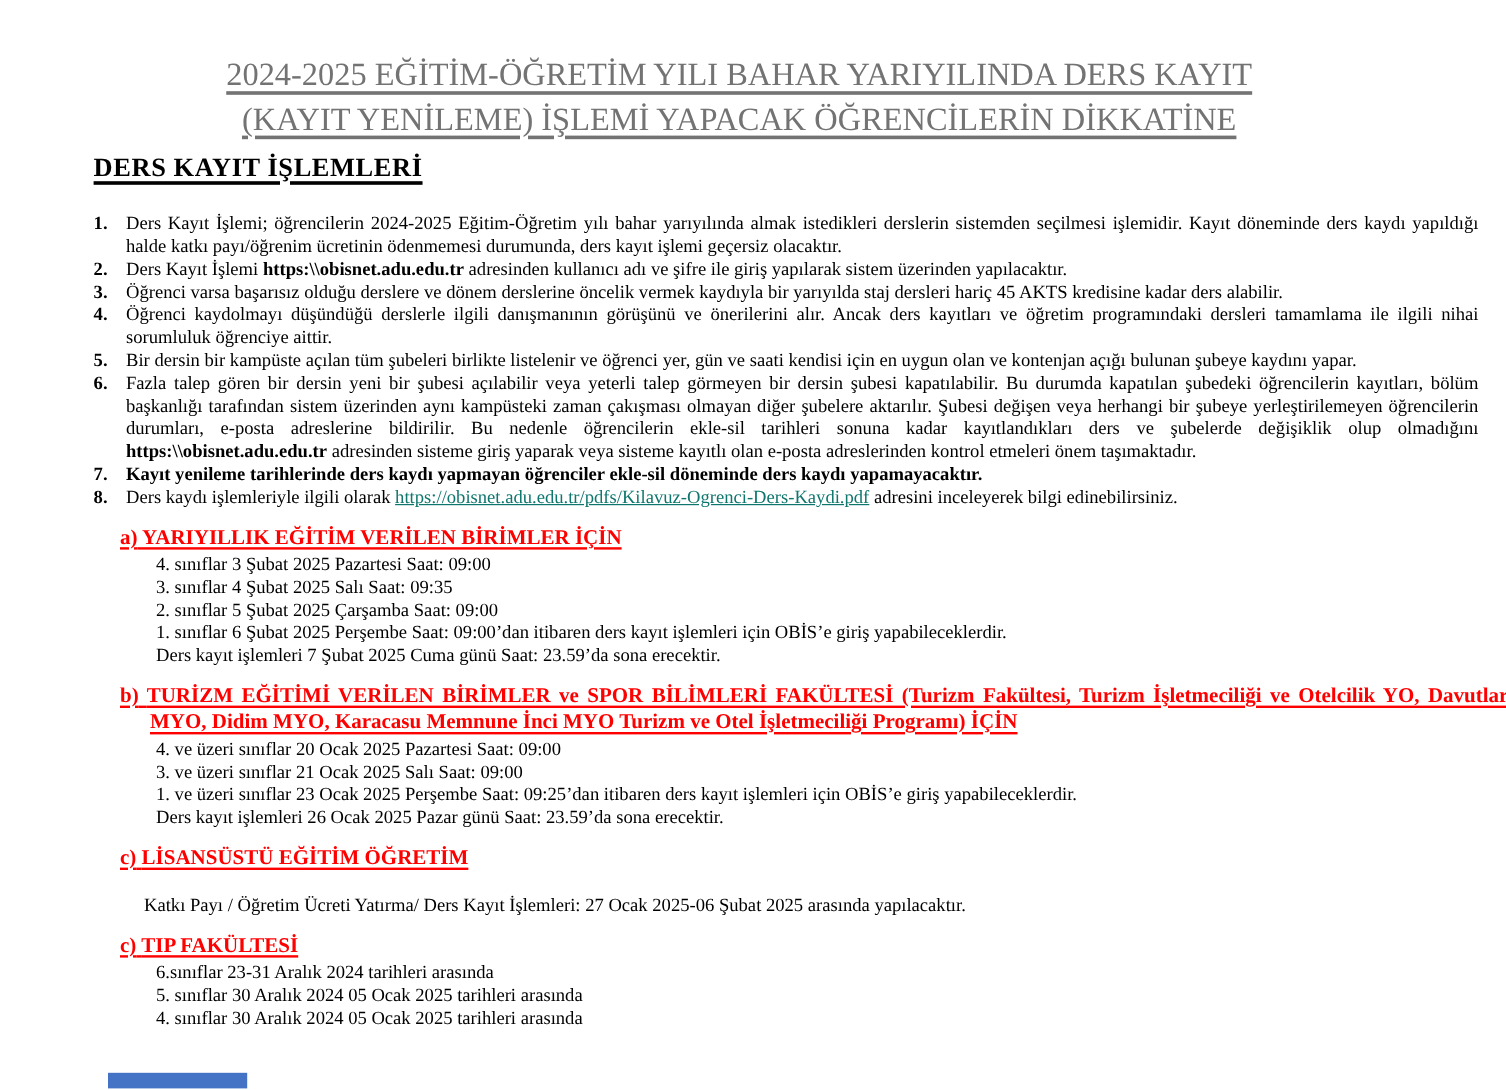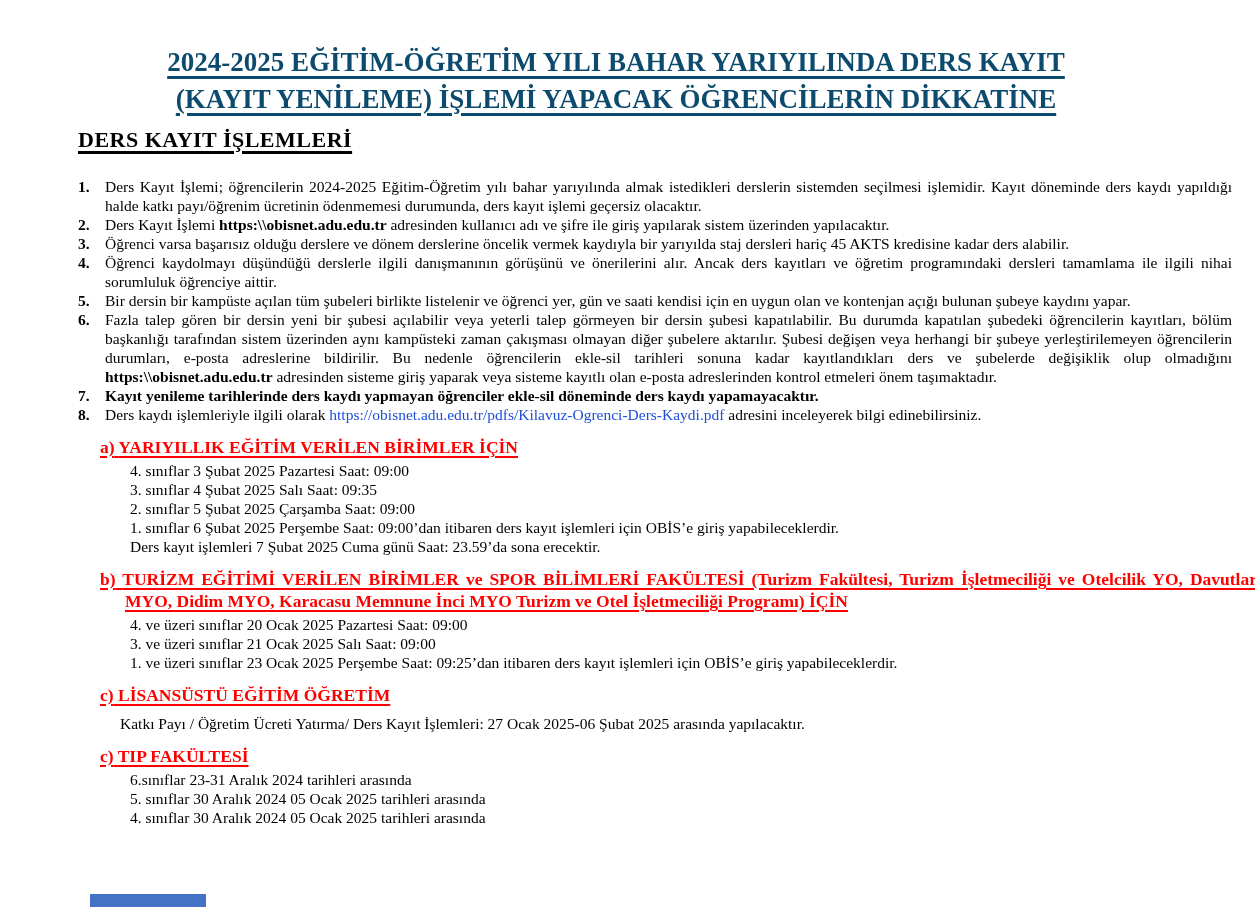--- a/index.html
+++ b/index.html
@@ -15,22 +15,22 @@
   .doc {
     position: absolute;
     left: 78px;
     top: 44px;
     width: 1154px;
   }
   
   .title {
     margin-right: 78px;
     text-align: center;
-    color: #0c4a6e;
-    font-weight: bold;
+    color: #737373;
+    font-weight: normal;
     font-size: 27px;
     line-height: 37px;
   }
   .title .tline span {
     text-decoration: underline;
     text-decoration-thickness: 3px;
     text-underline-offset: 5px;
   }
   
   .doc-heading {
@@ -56,21 +56,22 @@
     padding-left: 27px;
     text-align: justify;
   }
   .item .num {
     position: absolute;
     left: 0;
     font-weight: bold;
   }
   .bold { font-weight: bold; }
   .link {
-    color: #1d4ed8;
+    color: #0f766e;
+    text-decoration: underline;
     cursor: pointer;
   }
   
   .sections { margin-top: 12px; margin-left: 22px; }
   .sec { margin-bottom: 12px; }
   .sec-head {
     color: #ff0000;
     font-weight: bold;
     font-size: 17.5px;
     line-height: 22px;
@@ -81,21 +82,21 @@
     text-indent: -25px;
     width: 1132px;
   }
   .sec-head.justify { text-align: justify; }
   .sec-lines {
     margin-top: 3px;
     padding-left: 30px;
     font-size: 15.5px;
     line-height: 19px;
   }
-  .sec-lines.narrow { padding-left: 20px; margin-top: 8px; margin-bottom: 8px; }
+  .sec-lines.narrow { padding-left: 20px; margin-top: 20px; margin-bottom: 8px; }
   
   .bottom-bar {
     position: absolute;
     left: 90px;
     bottom: 1px;
     width: 116px;
     height: 13px;
     background: #4472c4;
   }
 </style>
@@ -159,20 +160,21 @@
         <div>Ders kayıt işlemleri 7 Şubat 2025 Cuma günü Saat: 23.59’da sona erecektir.</div>
       </div>
     </div>
 
     <div class="sec">
       <div class="sec-head justify"><span class="marker">b)</span> <span>TURİZM EĞİTİMİ VERİLEN BİRİMLER ve SPOR BİLİMLERİ FAKÜLTESİ (Turizm Fakültesi, Turizm İşletmeciliği ve Otelcilik YO, Davutlar MYO, Didim MYO, Karacasu Memnune İnci MYO Turizm ve Otel İşletmeciliği Programı)  İÇİN</span></div>
       <div class="sec-lines">
         <div>4. ve üzeri sınıflar 20 Ocak 2025 Pazartesi Saat: 09:00</div>
         <div>3. ve üzeri sınıflar 21 Ocak 2025 Salı Saat: 09:00</div>
         <div>1. ve üzeri sınıflar 23 Ocak 2025 Perşembe Saat: 09:25’dan itibaren ders kayıt işlemleri için OBİS’e giriş yapabileceklerdir.</div>
+        <div>Ders kayıt işlemleri 26 Ocak 2025 Pazar günü Saat: 23.59’da sona erecektir.</div>
       </div>
     </div>
 
     <div class="sec">
       <div class="sec-head"><span class="marker">c)</span> <span>LİSANSÜSTÜ EĞİTİM ÖĞRETİM</span></div>
       <div class="sec-lines narrow">
         <div>Katkı Payı / Öğretim Ücreti Yatırma/ Ders Kayıt İşlemleri: 27 Ocak 2025-06 Şubat 2025 arasında yapılacaktır.</div>
       </div>
     </div>
 

